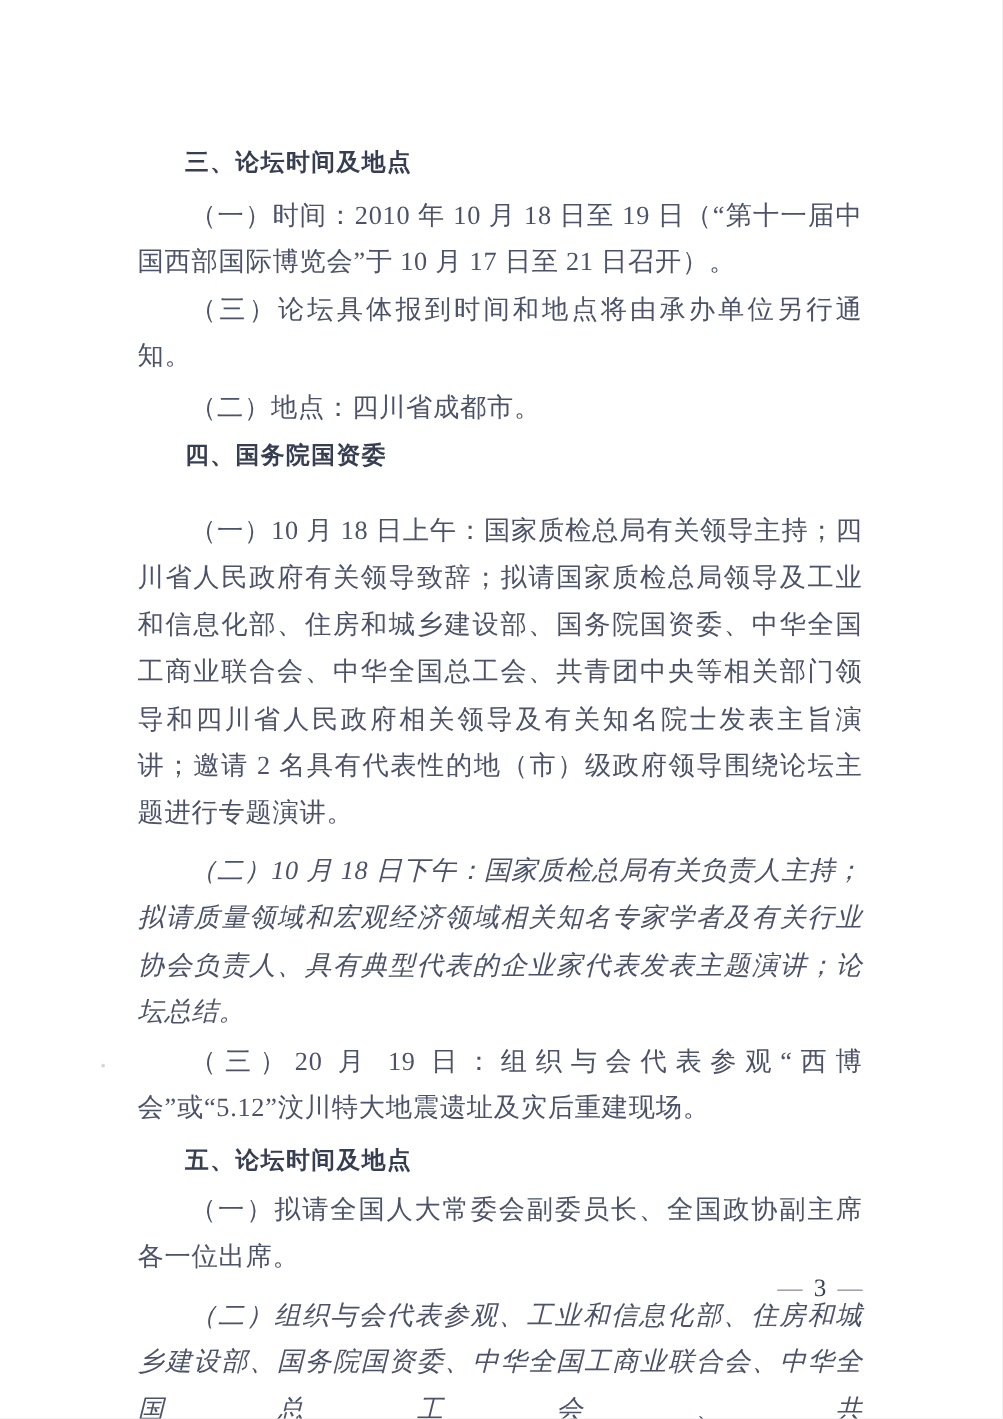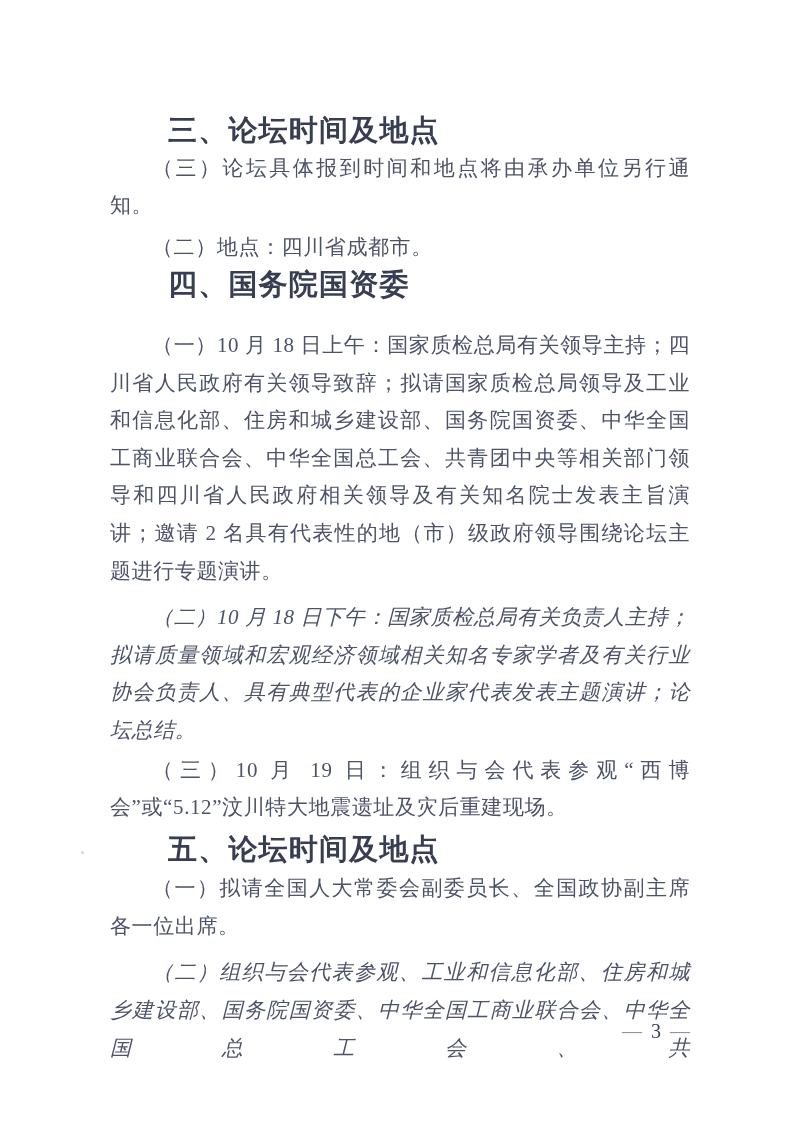--- a/index.html
+++ b/index.html
@@ -26,21 +26,21 @@
     line-height: 37.6px;
     text-align: justify;
     letter-spacing: 0.6px;
   }
   .heading {
     margin: 0;
     text-indent: 2em;
     line-height: 37.6px;
     font-family: "Liberation Sans", "DejaVu Sans", sans-serif;
     font-weight: bold;
-    font-size: 29px;
+    font-size: 19px;
     letter-spacing: 1.2px;
     color: var(--heading-text, #383e52);
   }
   .fill-last { text-align-last: justify; }
   .gap-2 { margin-top: 2px; }
   .gap-4 { margin-top: 4px; }
   .gap-7 { margin-top: 23px; }
   .gap-9 { margin-top: 9px; font-style: italic; }
   .footer {
     position: absolute;
@@ -69,26 +69,27 @@
     opacity: 0.6;
   }
 </style>
 </head>
 <body>
 
 <div class="page">
 
   <div class="doc">
     <h2 class="heading">三、论坛时间及地点</h2>
+    <p class="para gap-4">（一）时间：2010 年 10 月 18 日至 19 日（“第十一届中国西部国际博览会”于 10 月 17 日至 21 日召开）。</p>
     <p class="para">（三）论坛具体报到时间和地点将由承办单位另行通知。</p>
     <p class="para gap-4">（二）地点：四川省成都市。</p>
     <h2 class="heading">四、国务院国资委</h2>
     <p class="para gap-7">（一）10 月 18 日上午：国家质检总局有关领导主持；四川省人民政府有关领导致辞；拟请国家质检总局领导及工业和信息化部、住房和城乡建设部、国务院国资委、中华全国工商业联合会、中华全国总工会、共青团中央等相关部门领导和四川省人民政府相关领导及有关知名院士发表主旨演讲；邀请 2 名具有代表性的地（市）级政府领导围绕论坛主题进行专题演讲。</p>
     <p class="para gap-9">（二）10 月 18 日下午：国家质检总局有关负责人主持；拟请质量领域和宏观经济领域相关知名专家学者及有关行业协会负责人、具有典型代表的企业家代表发表主题演讲；论坛总结。</p>
-    <p class="para gap-2">（三）10 月 19 日：组织与会代表参观“西博会”或“5.12”汶川特大地震遗址及灾后重建现场。</p>
+    <p class="para gap-2">（三）20 月 19 日：组织与会代表参观“西博会”或“5.12”汶川特大地震遗址及灾后重建现场。</p>
     <h2 class="heading gap-4">五、论坛时间及地点</h2>
     <p class="para gap-2">（一）拟请全国人大常委会副委员长、全国政协副主席各一位出席。</p>
     <p class="para gap-9 fill-last">（二）组织与会代表参观、工业和信息化部、住房和城乡建设部、国务院国资委、中华全国工商业联合会、中华全国总工会、共</p>
   </div>
 
   <div class="footer">
     <span class="dash">—</span>
     <span class="num">3</span>
     <span class="dash">—</span>
   </div>

